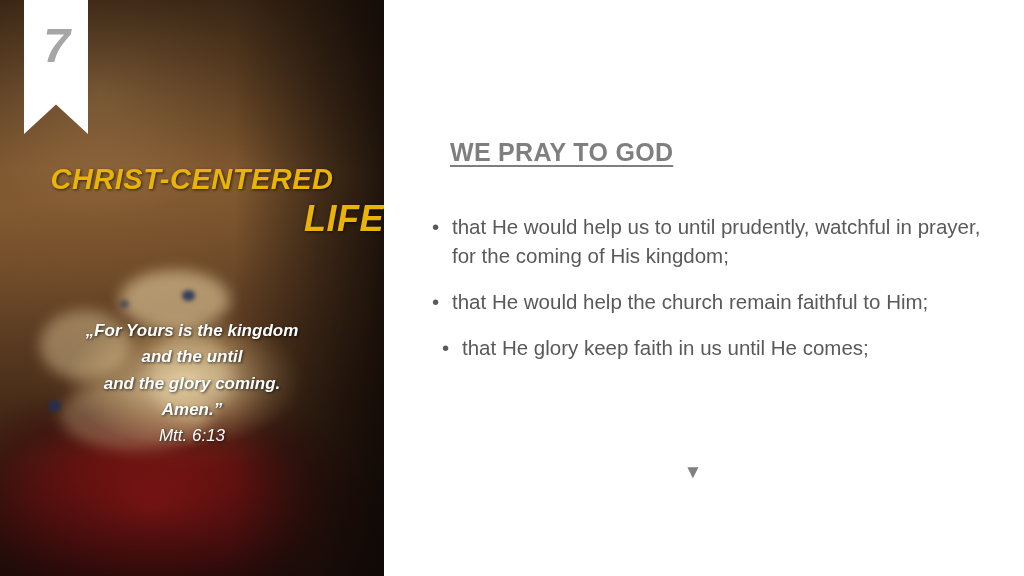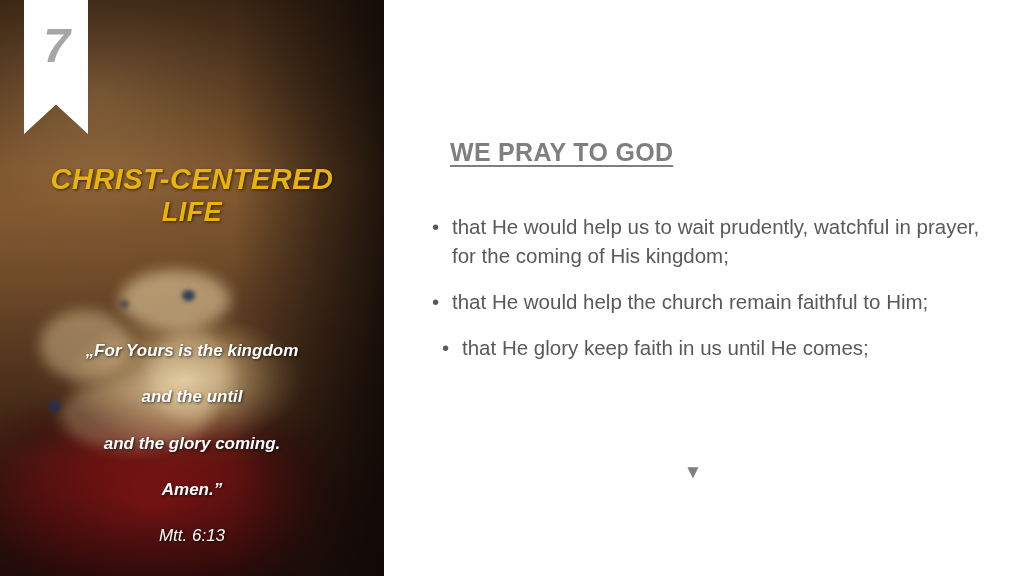--- a/index.html
+++ b/index.html
@@ -115,38 +115,39 @@
     text-shadow: 1px 1px 3px rgba(0,0,0,0.65);
   }
   .left-title .line1 {
     display: block;
     font-size: 29px;
     letter-spacing: 0.5px;
     line-height: 1.15;
   }
   .left-title .line2 {
     display: block;
-    font-size: 27px;
+    font-size: 36px;
     letter-spacing: 0.5px;
     line-height: 1.25;
+    text-align: right;
   }
   .left-verse {
     position: absolute;
     left: 0;
     top: 318px;
     width: 384px;
     text-align: center;
     color: #ffffff;
     font-size: 17px;
     font-weight: 700;
     font-style: italic;
     line-height: 1.55;
     text-shadow: 1px 1px 3px rgba(0,0,0,0.7);
   }
-  .left-verse span { display: block; margin-top: 20px; }
+  .left-verse span { display: block; }
   .left-ref {
     font-weight: 400 !important;
   }
 
   
   .right-panel {
     position: absolute;
     left: 384px;
     top: 0;
     width: 640px;
@@ -243,21 +244,21 @@
     </div>
   </div>
 
   <div class="right-panel">
 
     <div class="heading">WE PRAY TO GOD</div>
 
     <ul class="bullets">
       <li>
         <span class="dot">•</span>
-        <span>that He would help us to wait prudently, watchful in prayer, for the coming of His kingdom;</span>
+        <span>that He would help us to until prudently, watchful in prayer, for the coming of His kingdom;</span>
       </li>
       <li>
         <span class="dot">•</span>
         <span>that He would help the church remain faithful to Him;</span>
       </li>
       <li class="indent">
         <span class="dot">•</span>
         <span>that He glory keep faith in us until He comes;</span>
       </li>
     </ul>

